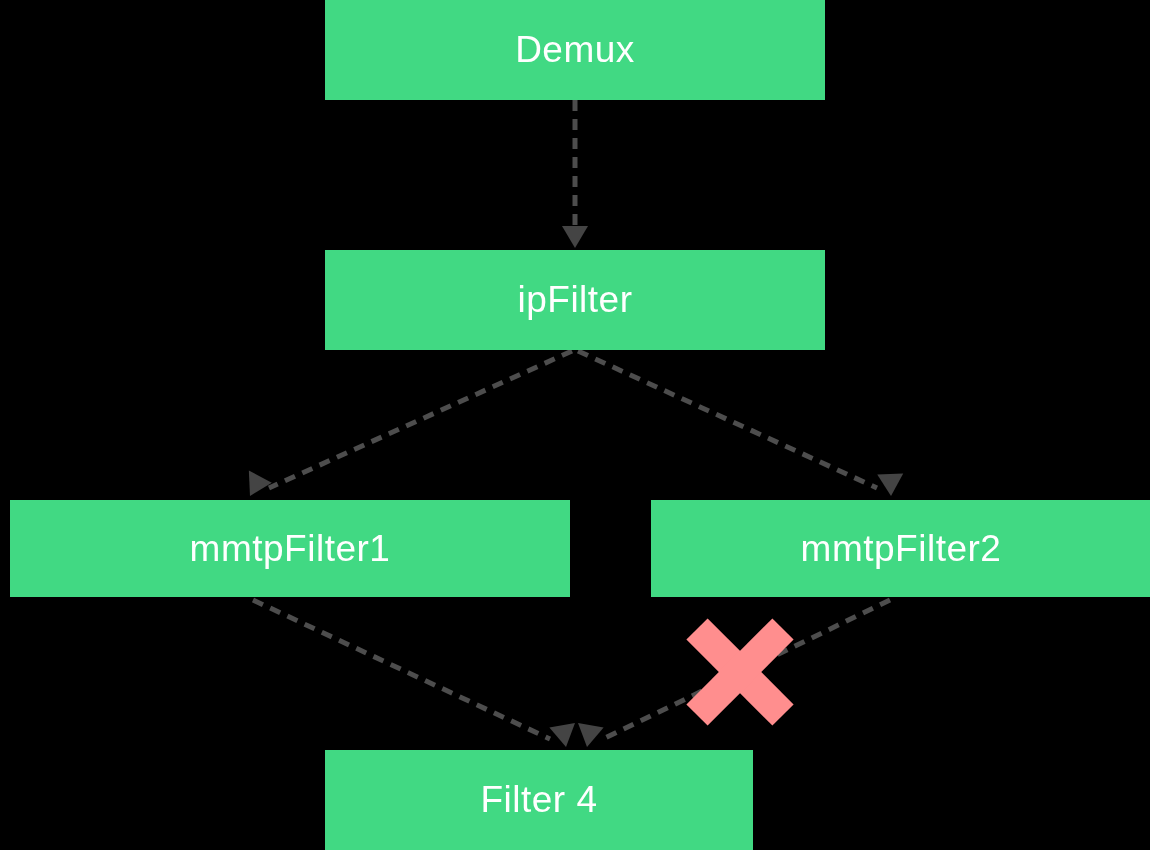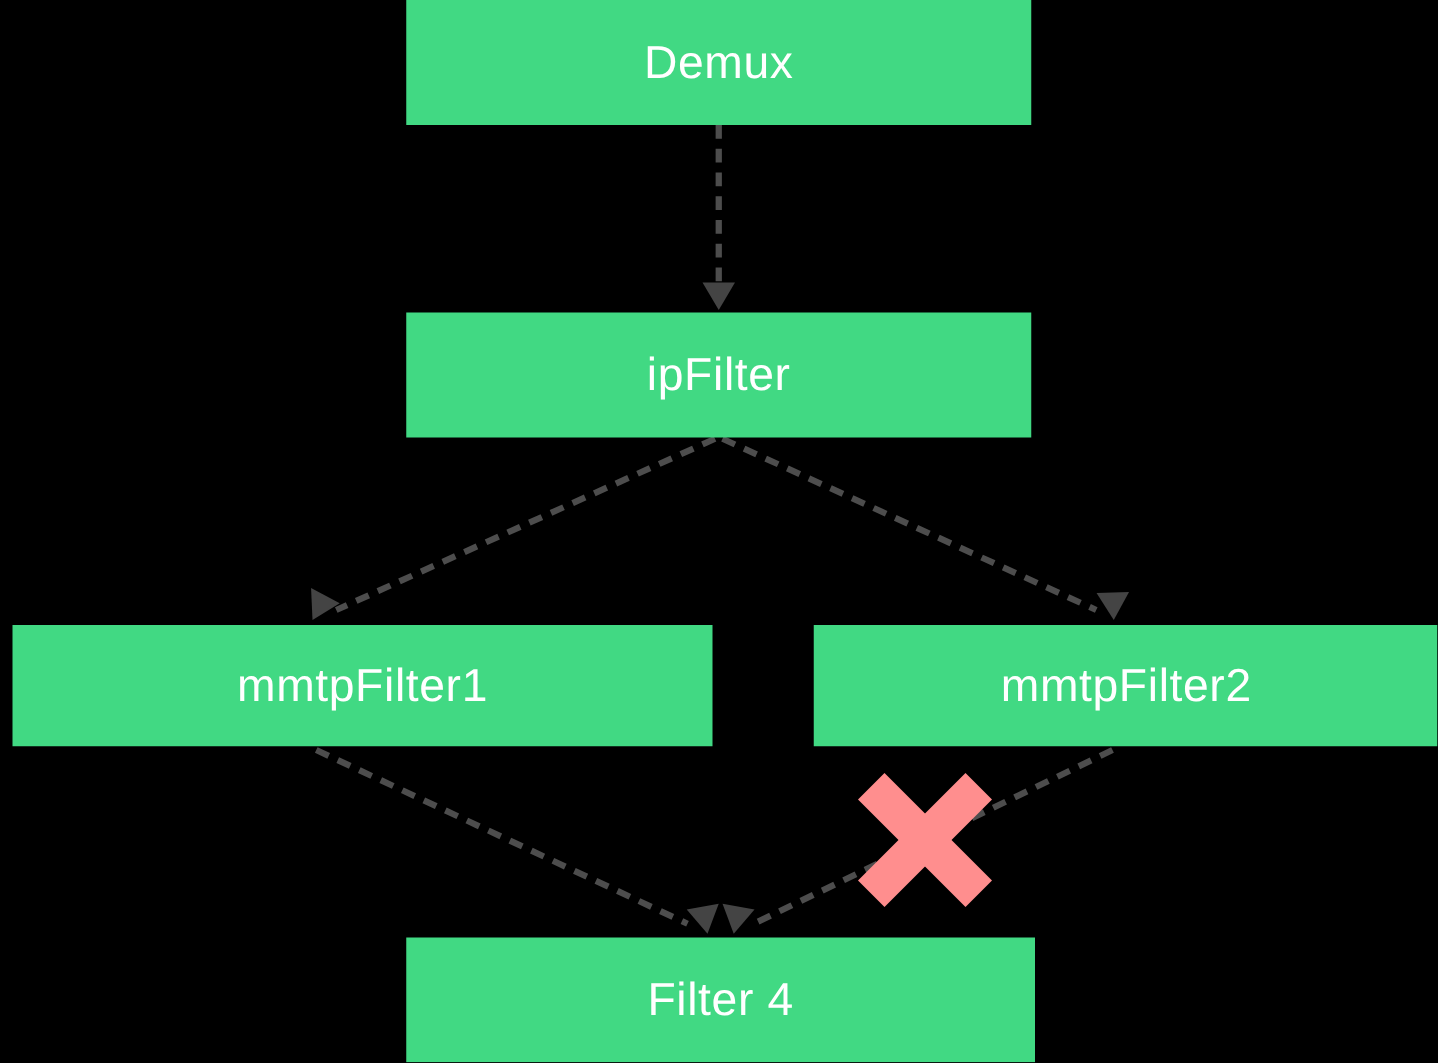--- a/index.html
+++ b/index.html
@@ -53,21 +53,21 @@
     align-items: center;
     justify-content: center;
     font-size: 37px;
     font-weight: 400;
     letter-spacing: 0.5px;
   }
   .node-demux   { left: 325px; top: 0;     width: 500px; }
   .node-ipfilter{ left: 325px; top: 250px; width: 500px; }
   .node-mmtp1   { left: 10px;     top: 500px; width: 560px; height: 97px; }
   .node-mmtp2   { left: 651px; top: 500px; width: 500px; height: 97px; }
-  .node-filter4 { left: 325px; top: 750px; width: 503px; align-items: center; }
+  .node-filter4 { left: 325px; top: 750px; width: 428px; align-items: center; }
 </style>
 </head>
 <body>
 
 <div class="canvas">
 
   <svg class="edges-svg" viewBox="0 0 1150 850">
 
     <line class="edge" x1="575" y1="100" x2="575" y2="230"></line>
     <polygon class="head" points="0,0 -22,-13 -22,13" transform="translate(575,248) rotate(90)"></polygon>

